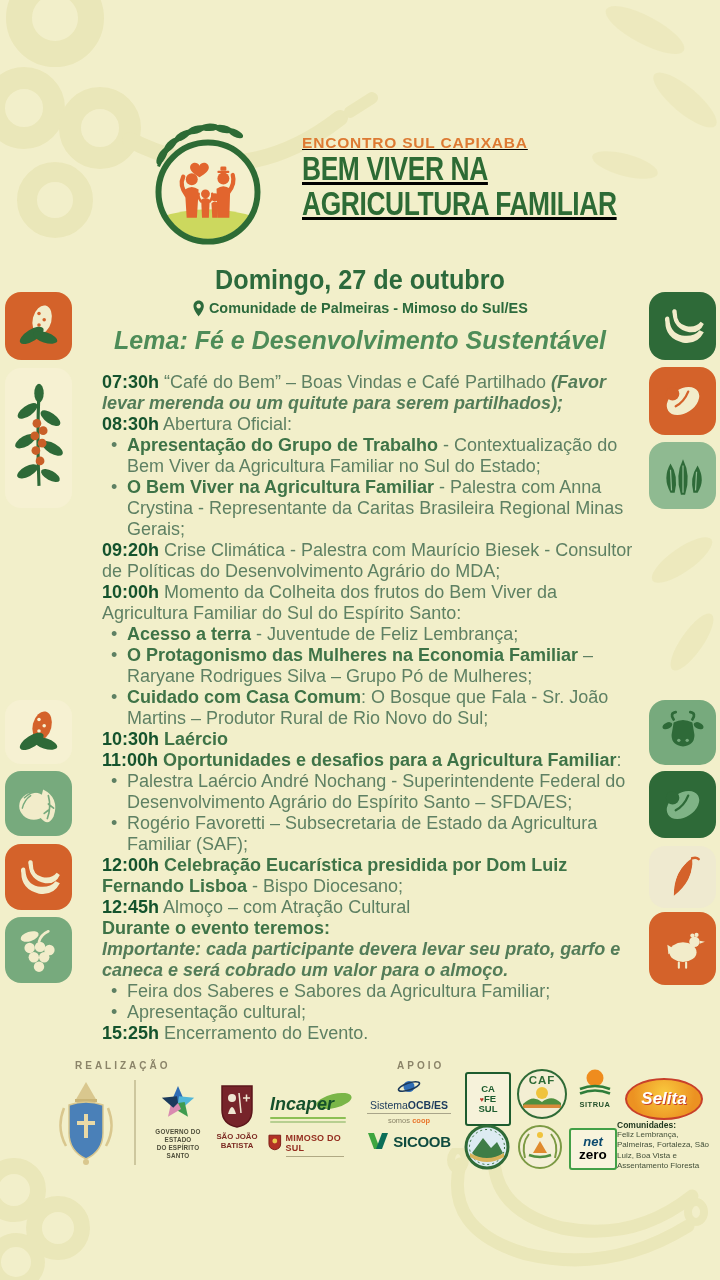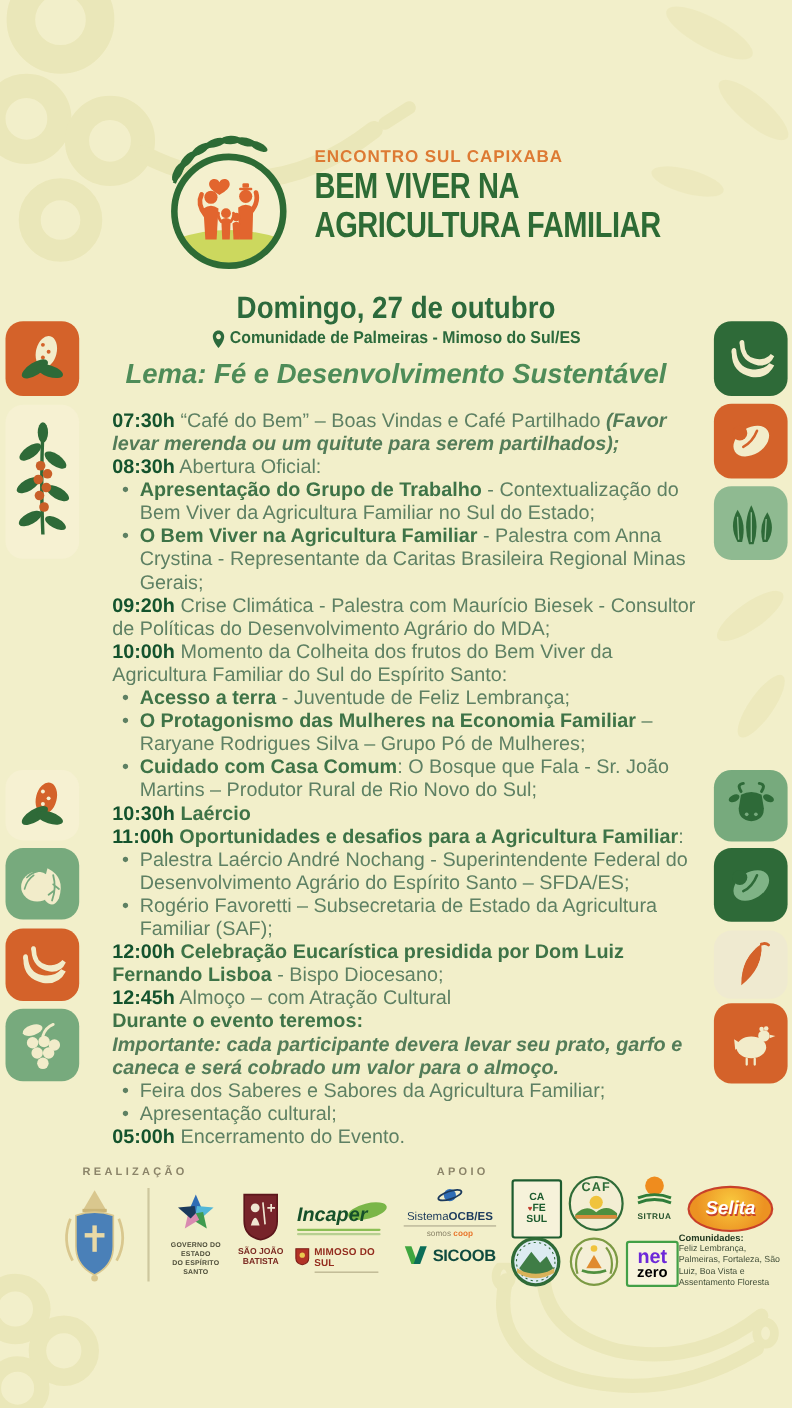--- a/index.html
+++ b/index.html
@@ -3,21 +3,21 @@
 <meta charset="utf-8">
 <style>
   html,body{margin:0;padding:0;}
   body{width:720px;height:1280px;position:relative;overflow:hidden;
        background:#f2efca;font-family:"Liberation Sans",sans-serif;}
   .abs{position:absolute;}
   
   .wm{position:absolute;opacity:.65;pointer-events:none;}
   
   .logo-wrap{position:absolute;left:138px;top:112px;display:flex;}
-  .logo-text{margin-left:8px;padding-top:22px;}
+  .logo-text{margin-left:24px;padding-top:22px;text-decoration:underline;}
   .logo-tagline{color:#dd7a33;font-size:15.5px;font-weight:800;letter-spacing:.8px;}
   .logo-title{color:#2d6b35;font-size:33px;font-weight:800;line-height:1.05;
               letter-spacing:-.5px;transform:scaleX(.8);transform-origin:left top;white-space:nowrap;}
   
   .date-line{position:absolute;left:0;top:264px;width:720px;text-align:center;
              color:#2c6a3c;font-size:28px;font-weight:800;transform:scaleX(.9);}
   .loc-line{position:absolute;left:0;top:299px;width:720px;display:flex;justify-content:center;
             align-items:center;gap:5px;color:#2c6a3c;font-size:15.5px;font-weight:800;transform:scaleX(.93);}
   .lema-line{position:absolute;left:0;top:326px;width:720px;text-align:center;
              color:#4e8c58;font-size:25px;font-style:italic;font-weight:600;}
@@ -77,21 +77,21 @@
   .sitrua-text{font-size:7.5px;font-weight:800;color:#24512b;letter-spacing:.5px;}
   .logo-selita{position:absolute;left:625px;top:1078px;width:74px;height:38px;border-radius:50%;
                background:radial-gradient(circle at 50% 35%, #f9c93e, #ec9222 70%);
                border:2.5px solid #c8402a;display:flex;align-items:center;justify-content:center;}
   .selita-text{font-style:italic;font-weight:800;font-size:17px;color:#fff;text-shadow:1px 1px 0 #c8402a;}
   .logo-crest1{position:absolute;left:464px;top:1124px;}
   .logo-crest2{position:absolute;left:517px;top:1124px;}
   .logo-netzero{position:absolute;left:569px;top:1128px;width:44px;height:38px;border:2px solid #43a047;
                 border-radius:3px;background:#f8f4dc;display:flex;flex-direction:column;align-items:center;
                 justify-content:center;line-height:.95;}
-  .nz-net{font-size:18px;font-weight:800;color:#6d28d9;}
+  .nz-net{font-size:13px;font-weight:800;color:#0c4a6e;font-style:italic;}
   .nz-zero{font-size:13.5px;font-weight:700;color:#000000;}
   .logo-comunidades{position:absolute;left:617px;top:1120px;width:98px;}
   .com-title{font-size:8.5px;font-weight:800;color:#203820;}
   .com-body{font-size:8px;color:#44513a;line-height:1.3;}
 </style>
 </head>
 <body>
 
 <svg class="wm" style="left:0;top:0" width="380" height="250">
   <circle cx="55" cy="18" r="36" fill="none" stroke="#e7e3b0" stroke-width="26"></circle>
@@ -186,21 +186,21 @@
     <div class="line"><span class="s-time">10:30h</span><span class="s-b"> Laércio</span></div>
     <div class="line"><span class="s-time">11:00h</span><span class="s-b"> Oportunidades e desafios para a Agricultura Familiar</span><span class="s-n">:</span></div>
     <div class="line bullet"><span class="s-n">Palestra Laércio André Nochang - Superintendente Federal do Desenvolvimento Agrário do Espírito Santo – SFDA/ES;</span></div>
     <div class="line bullet"><span class="s-n">Rogério Favoretti – Subsecretaria de Estado da Agricultura Familiar (SAF);</span></div>
     <div class="line"><span class="s-time">12:00h</span><span class="s-b"> Celebração Eucarística presidida por Dom Luiz Fernando Lisboa</span><span class="s-n"> - Bispo Diocesano;</span></div>
     <div class="line"><span class="s-time">12:45h</span><span class="s-n"> Almoço – com Atração Cultural</span></div>
     <div class="line"><span class="s-b">Durante o evento teremos:</span></div>
     <div class="line"><span class="s-ib">Importante: cada participante devera levar seu prato, garfo e caneca e será cobrado um valor para o almoço.</span></div>
     <div class="line bullet"><span class="s-n">Feira dos Saberes e Sabores da Agricultura Familiar;</span></div>
     <div class="line bullet"><span class="s-n">Apresentação cultural;</span></div>
-    <div class="line"><span class="s-time">05:00h</span><span class="s-n"> Encerramento do Evento.</span></div>
+    <div class="line"><span class="s-time">15:25h</span><span class="s-n"> Encerramento do Evento.</span></div>
   </div>
 
 <div>
     <div class="tile lt lt0" style="background: rgb(212, 98, 42);">
       <svg viewBox="0 0 48 48" width="50" height="50">
         <ellipse cx="27" cy="18" rx="9" ry="14" transform="rotate(14 27 18)" fill="#f2ecca"></ellipse>
         <circle cx="24" cy="12" r="1.7" fill="#d4622a"></circle>
         <circle cx="29" cy="18" r="1.7" fill="#d4622a"></circle>
         <circle cx="24" cy="23" r="1.7" fill="#d4622a"></circle>
         <ellipse cx="17" cy="33" rx="13" ry="5.5" transform="rotate(-32 17 33)" fill="#2e6a38"></ellipse>

